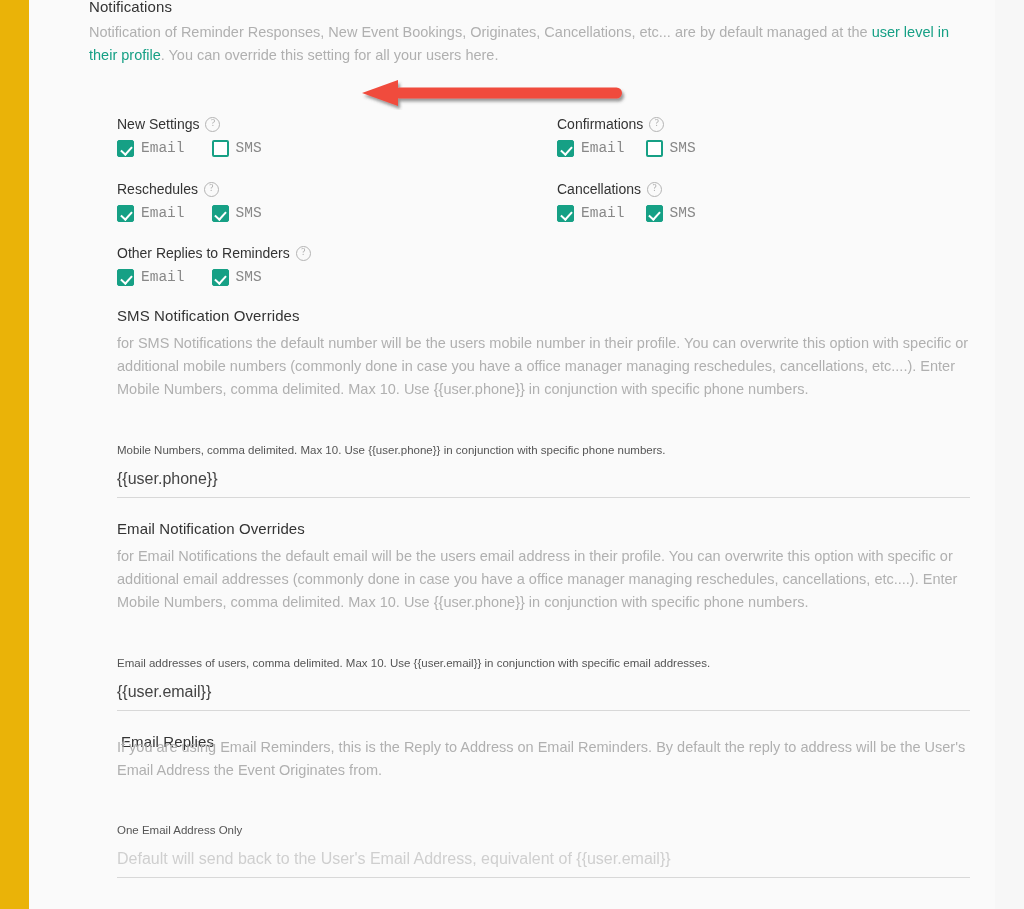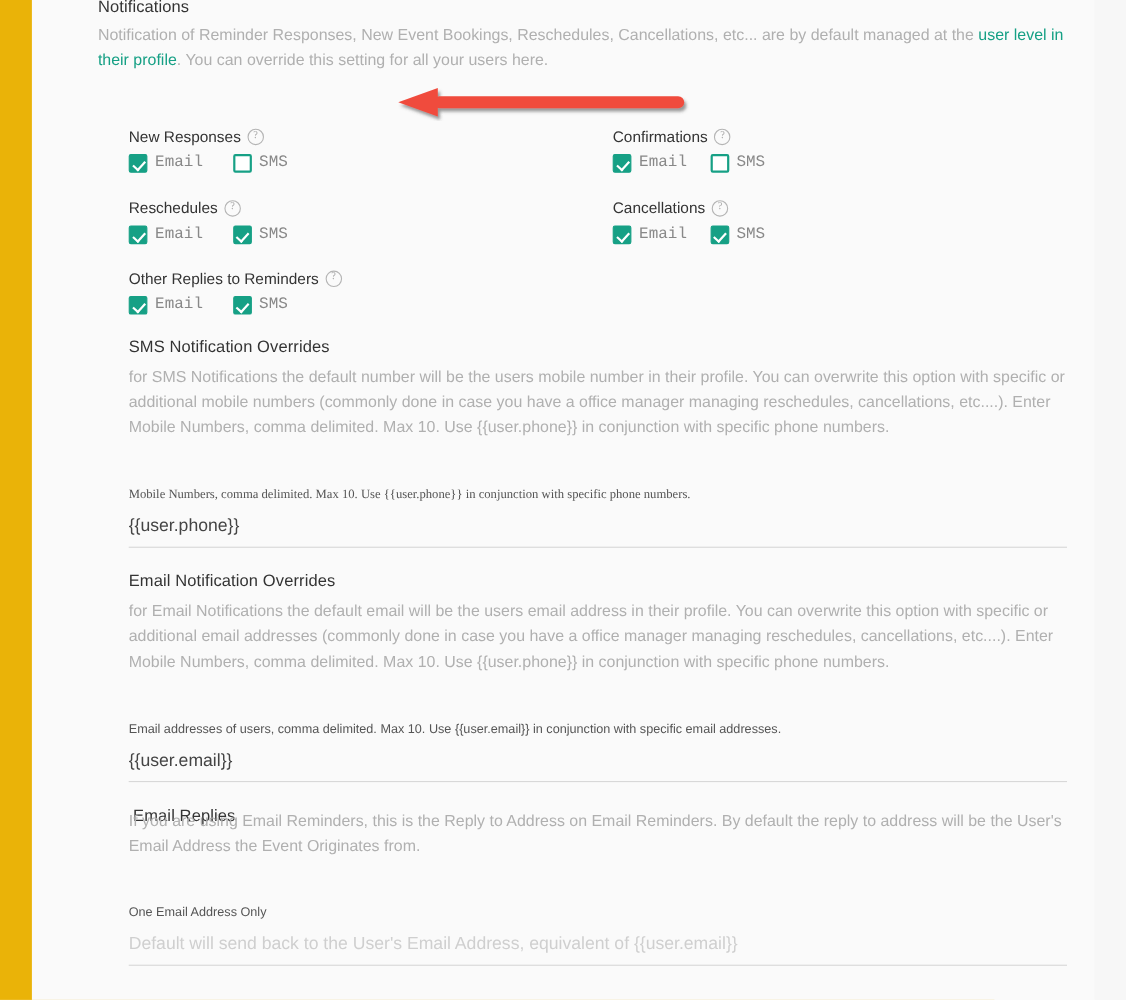--- a/index.html
+++ b/index.html
@@ -175,41 +175,41 @@
 </style>
 </head>
 <body>
 
 <div class="page">
   <div class="card">
 
     <div class="section-title" style="left:60px; top:-2px;">Notifications</div>
 
     <div class="muted-para" style="left:60px; top:21px; width:880px;">
-      <span>Notification of Reminder Responses, New Event Bookings, Reschedules, Cancellations, etc... are by default managed at the </span><a class="link" href="#">user level in their profile</a><span>. You can override this setting for all your users here.</span>
+      <span>Notification of Reminder Responses, New Event Bookings, Originates, Cancellations, etc... are by default managed at the </span><a class="link" href="#">user level in their profile</a><span>. You can override this setting for all your users here.</span>
     </div>
 
 
     <div class="arrow">
       <svg width="265" height="30" viewBox="0 0 265 30" xmlns="http://www.w3.org/2000/svg">
         <defs>
           <filter id="arrShadow" x="-20%" y="-40%" width="150%" height="220%">
             <feDropShadow dx="2" dy="3" stdDeviation="1.6" flood-color="#4a4a4a" flood-opacity="0.55"></feDropShadow>
           </filter>
         </defs>
         <g filter="url(#arrShadow)">
           <rect x="32" y="7.5" width="228" height="11" rx="5.5" fill="#f04c3e"></rect>
           <path d="M 0 13 L 36 0 L 36 26 Z" fill="#f04c3e"></path>
         </g>
       </svg>
     </div>
 
     <div class="group" style="left:88px; top:116px;">
       <div class="group-title">
-        <span>New Responses</span>
+        <span>New Settings</span>
         <span class="help-icon">?</span>
       </div>
       <div class="opt-row">
         <span class="opt">
           <span class="cb checked"></span>
           <span class="opt-label">Email</span>
         </span>
         <span class="opt-gap-a"></span>
         <span class="opt">
           <span class="cb unchecked"></span>
@@ -285,21 +285,21 @@
         <span class="opt-gap-b"></span>
         <span class="opt">
           <span class="cb checked"></span>
           <span class="opt-label">SMS</span>
         </span>
       </div>
     </div>
 
     <div class="section-title" style="left:88px; top:307px;">SMS Notification Overrides</div>
     <div class="muted-para" style="left:88px; top:332px; width:855px;">for SMS Notifications the default number will be the users mobile number in their profile. You can overwrite this option with specific or additional mobile numbers (commonly done in case you have a office manager managing reschedules, cancellations, etc....). Enter Mobile Numbers, comma delimited. Max 10. Use {{user.phone}} in conjunction with specific phone numbers.</div>
-    <div class="field-hint" style="left:88px; top:443px;font-family:Liberation Serif, serif;">Mobile Numbers, comma delimited. Max 10. Use {{user.phone}} in conjunction with specific phone numbers.</div>
+    <div class="field-hint" style="left:88px; top:443px;">Mobile Numbers, comma delimited. Max 10. Use {{user.phone}} in conjunction with specific phone numbers.</div>
     <div class="field" style="top:470px;">
       <span class="field-value">{{user.phone}}</span>
     </div>
 
     <div class="section-title" style="left:88px; top:520px;">Email Notification Overrides</div>
     <div class="muted-para" style="left:88px; top:545px; width:855px;">for Email Notifications the default email will be the users email address in their profile. You can overwrite this option with specific or additional email addresses (commonly done in case you have a office manager managing reschedules, cancellations, etc....). Enter Mobile Numbers, comma delimited. Max 10. Use {{user.phone}} in conjunction with specific phone numbers.</div>
     <div class="field-hint" style="left:88px; top:656px;">Email addresses of users, comma delimited. Max 10. Use {{user.email}} in conjunction with specific email addresses.</div>
     <div class="field" style="top:683px;">
       <span class="field-value">{{user.email}}</span>
     </div>

